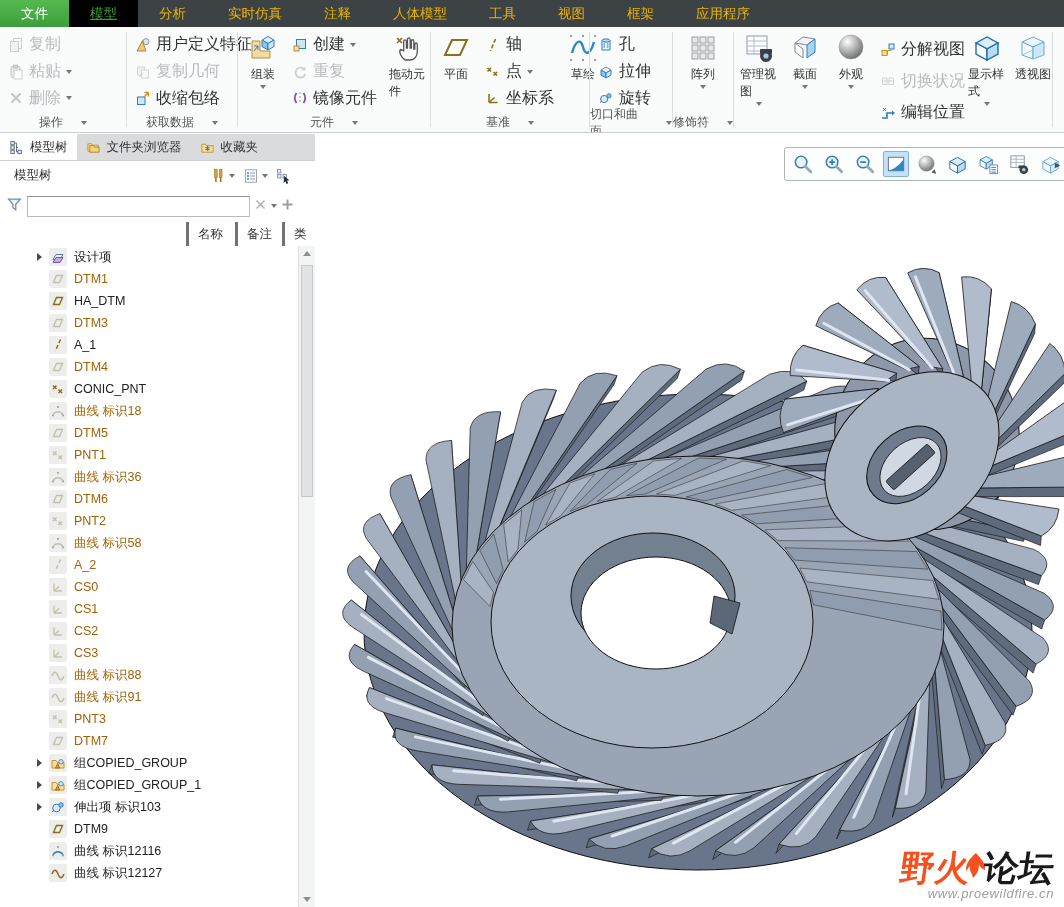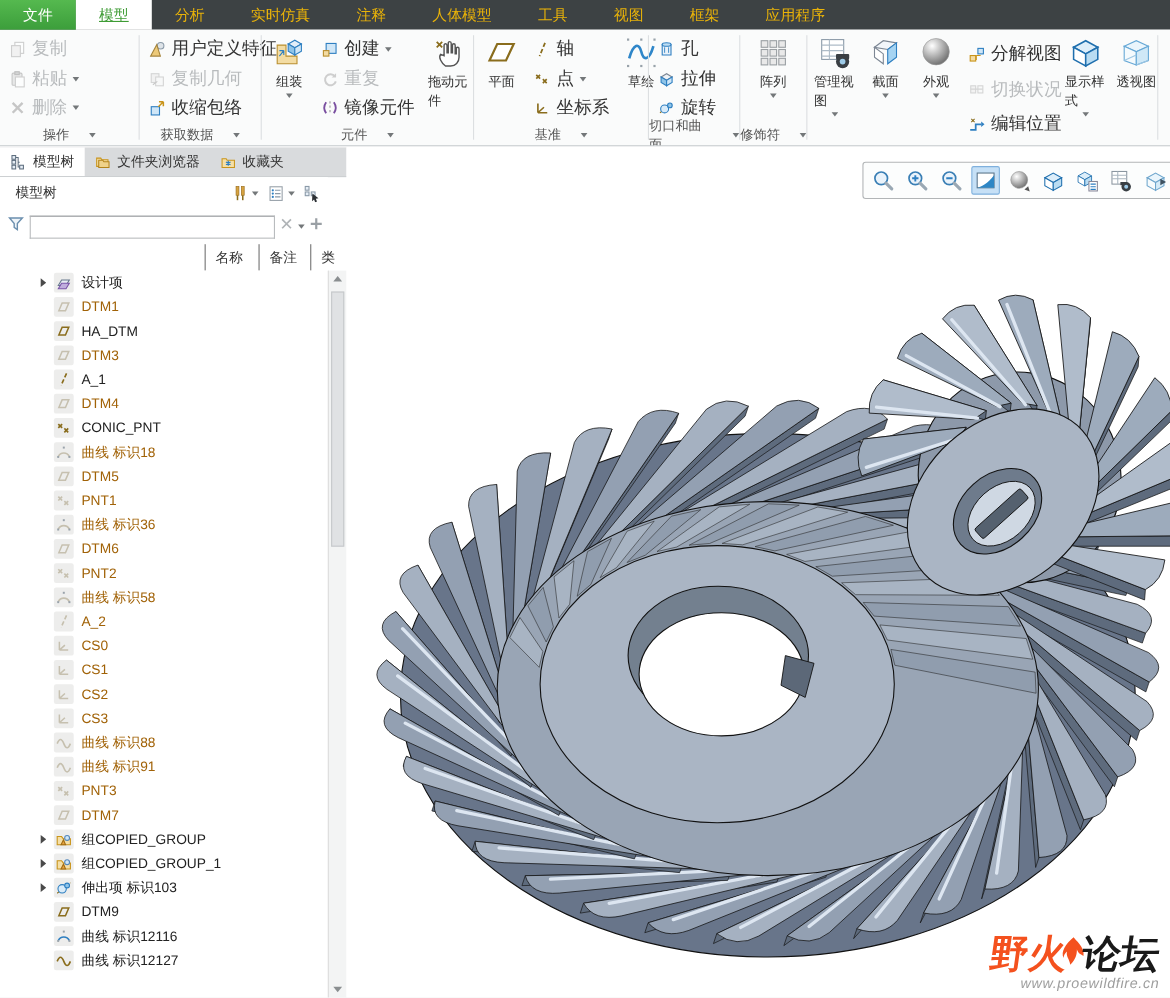--- a/index.html
+++ b/index.html
@@ -3,21 +3,21 @@
 <meta charset="utf-8">
 <style>
   html,body{margin:0;padding:0;background:#e8e8e8;}
   *{box-sizing:border-box;font-family:"Liberation Sans","DejaVu Sans",sans-serif;}
   #app{position:relative;width:1064px;height:907px;background:#fff;overflow:hidden;cursor:default;}
 
   
   .menubar{height:27px;background:#3d4244;display:flex;align-items:stretch;font-size:13.5px;}
   .mtab{display:flex;align-items:center;padding:0 21px;color:#eab308;}
   .mtab.file{background:linear-gradient(#55b94f,#3c9e3b);color:#fff;}
-  .mtab.sel{background:#ffffff;color:#3f9c35;text-decoration:underline;}
+  .mtab.sel{background:#000000;color:#3f9c35;text-decoration:underline;}
 
   
   .ribbon{height:106px;background:#fafbfb;border-bottom:1px solid #c9cdcf;display:flex;overflow:hidden;}
   .rgroup{display:flex;flex-direction:column;flex:0 0 auto;}
   .rbody{flex:1;display:flex;align-items:stretch;padding:3px 2px 0;}
   .rlabel{height:19px;font-size:12px;color:#555;display:flex;justify-content:center;align-items:center;gap:18px;}
   .gsep{width:1px;background:#dcdfe1;margin:5px 0;flex:0 0 1px;}
   .subsep{width:1px;background:#e7e9ea;margin:6px 1px;}
   .bigbtn{display:flex;flex-direction:column;align-items:center;justify-content:flex-start;padding:2px 4px 0;gap:2px;font-size:12px;color:#333;min-width:46px;}
   .bicon{width:32px;height:32px;}
@@ -37,21 +37,21 @@
   .phead{position:absolute;top:161px;left:0;width:298px;height:29px;display:flex;align-items:center;padding:0 6px 0 14px;background:#fff;}
   .phead .ttl{font-size:12.5px;color:#333;flex:1;}
   .hic{display:flex;align-items:center;gap:3px;margin-left:8px;}
   .hic svg{width:16px;height:16px;}
   .pfilter{position:absolute;top:190px;left:0;width:298px;height:32px;background:#fff;display:flex;align-items:center;padding:0 4px 0 6px;gap:4px;}
   .pfilter .funnel svg{width:17px;height:17px;}
   .finput{flex:1;height:21px;border:1px solid #b9bcbe;border-top-color:#8d9194;background:#fff;font-size:12px;padding:0 4px;outline:none;}
   .fic svg{width:13px;height:13px;}
   .pcols{position:absolute;top:222px;left:0;width:298px;height:24px;background:#fff;display:flex;align-items:center;font-size:12.5px;color:#333;}
   .pcols .c0{flex:0 0 186px;}
-  .pcols .cc{border-left:1px solid #737373;height:100%;display:flex;align-items:center;padding-left:9px;}
+  .pcols .cc{border-left:3px solid #737373;height:100%;display:flex;align-items:center;padding-left:9px;}
   .pcols .c1{flex:0 0 49px;}
   .pcols .c2{flex:0 0 47px;}
   .pcols .c3{flex:1;}
   .ptree{position:absolute;top:246px;bottom:0;left:0;width:298px;background:#fff;overflow:hidden;}
   .trow{display:flex;align-items:center;height:22px;padding-left:30px;font-size:12.5px;color:#222;white-space:nowrap;}
   .tarrow{width:19px;display:flex;justify-content:center;flex:0 0 19px;}
   .tri{width:0;height:0;border-top:4px solid transparent;border-bottom:4px solid transparent;border-left:5px solid #4a4a4a;}
   .ticon{width:18px;height:18px;background:#ededec;border-radius:2px;display:flex;padding:1px;margin-right:7px;flex:0 0 18px;}
   .ticon svg{width:100%;height:100%;}
   .tgrey{color:#a16207;}

